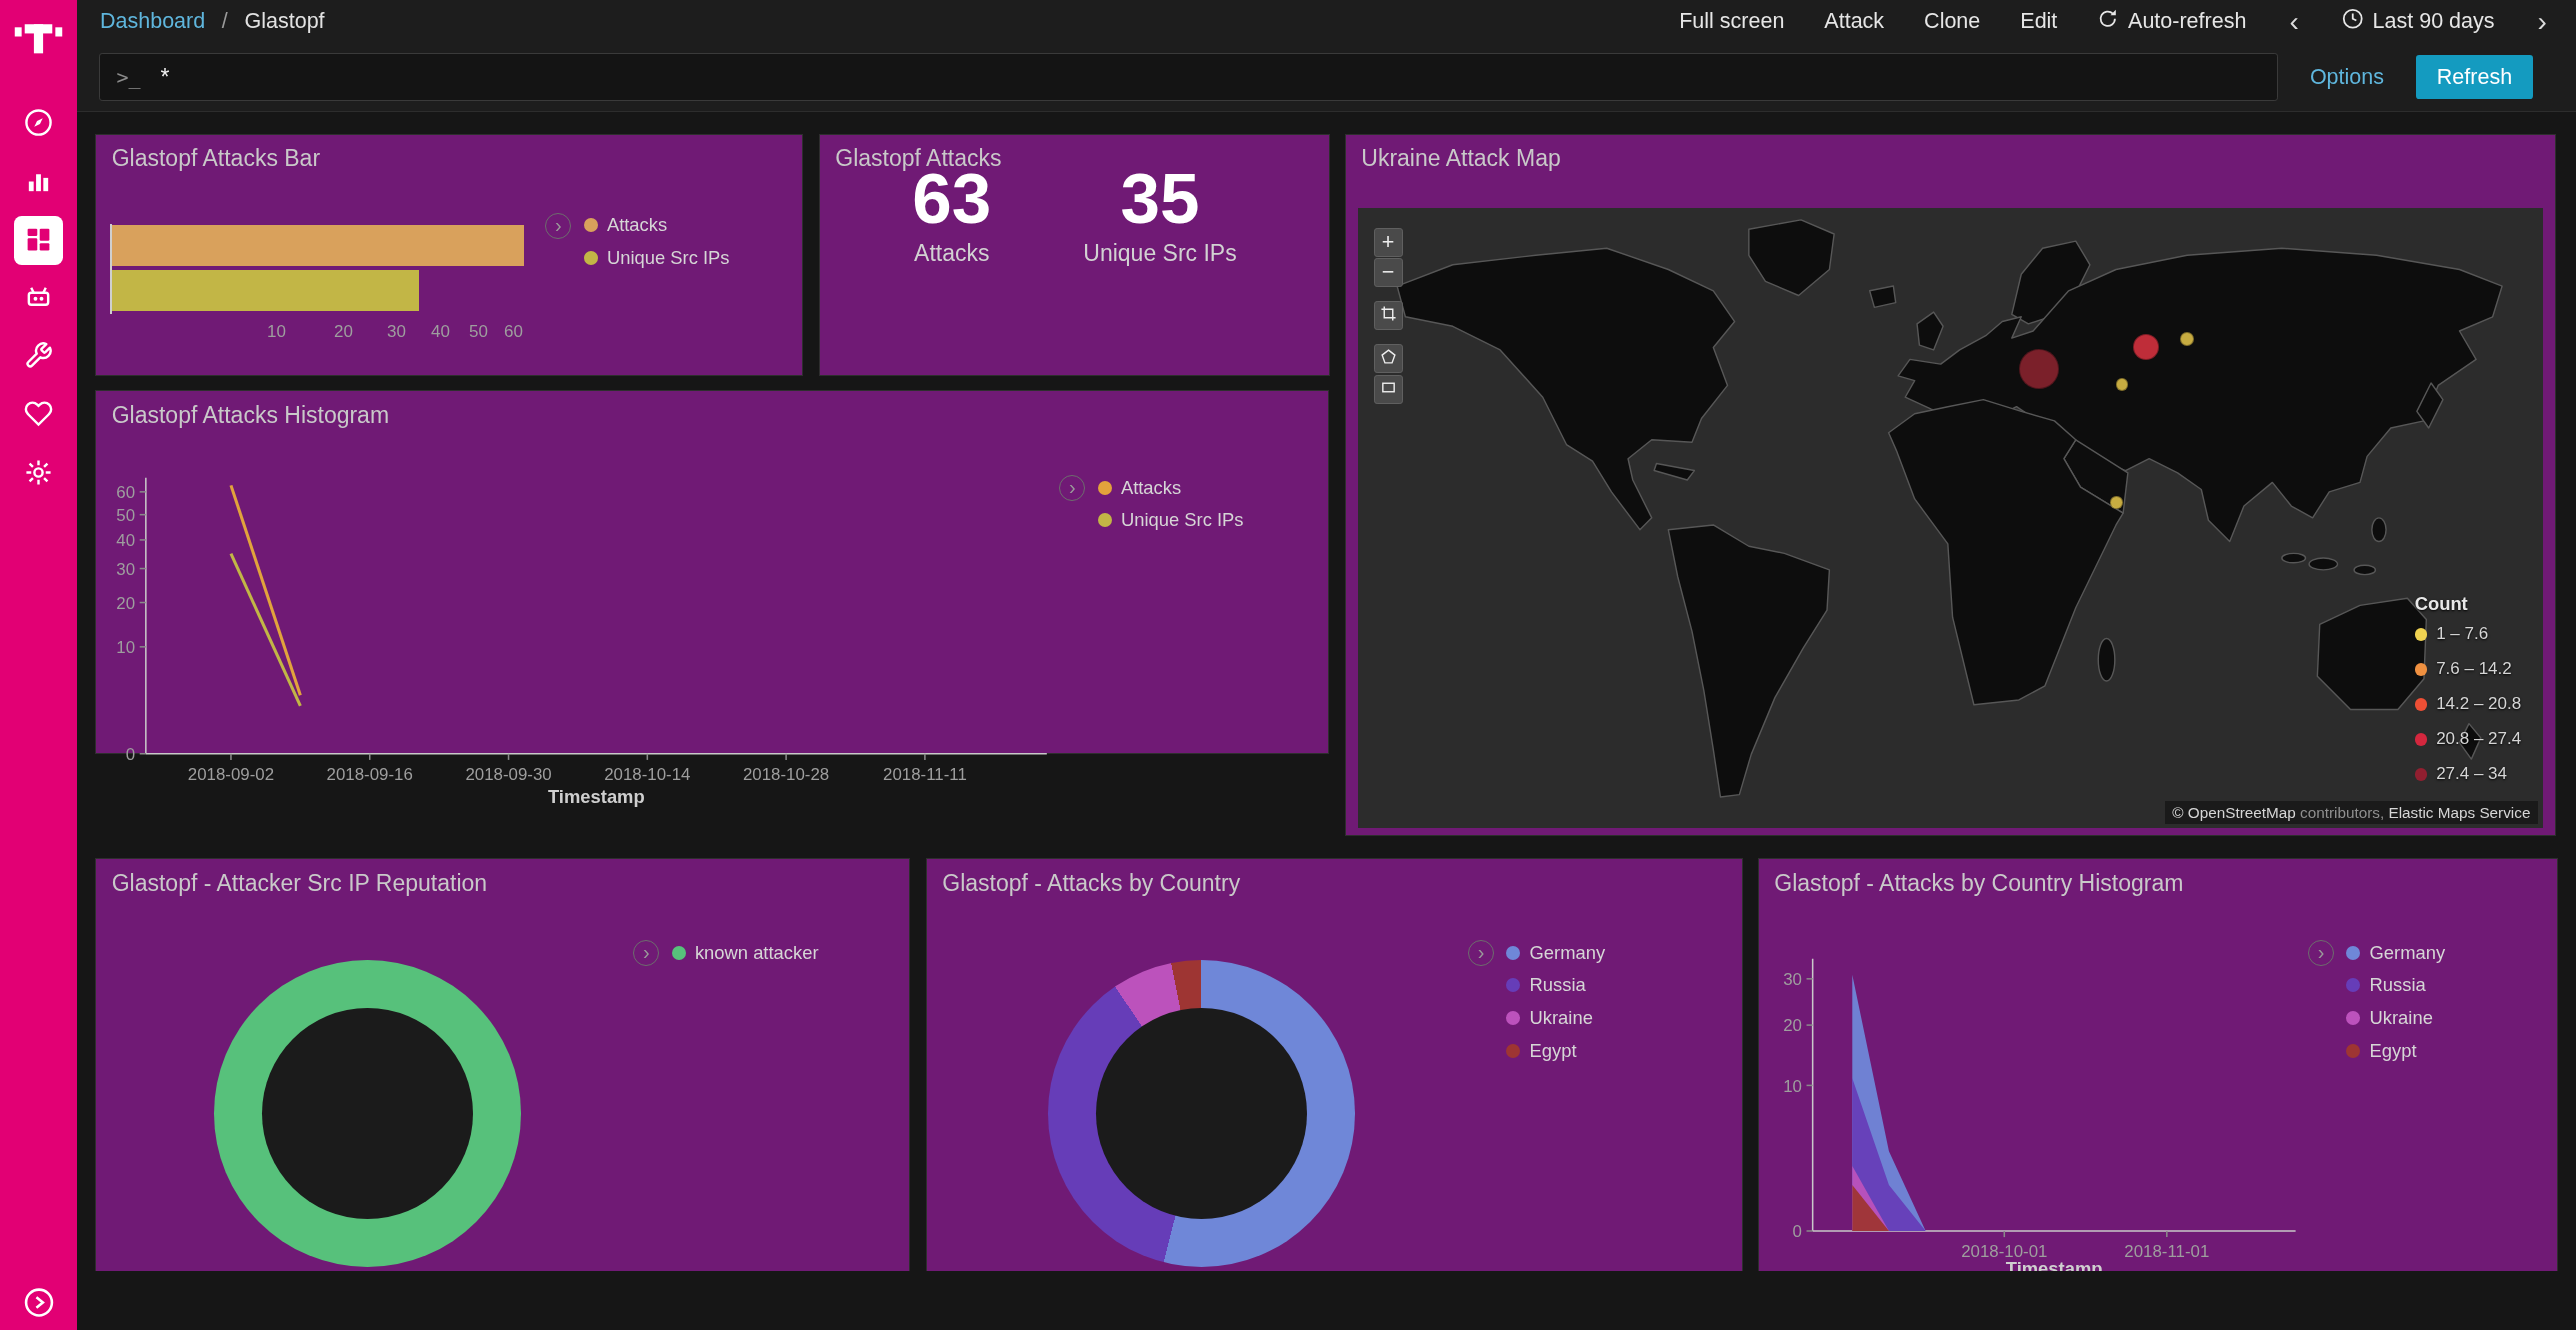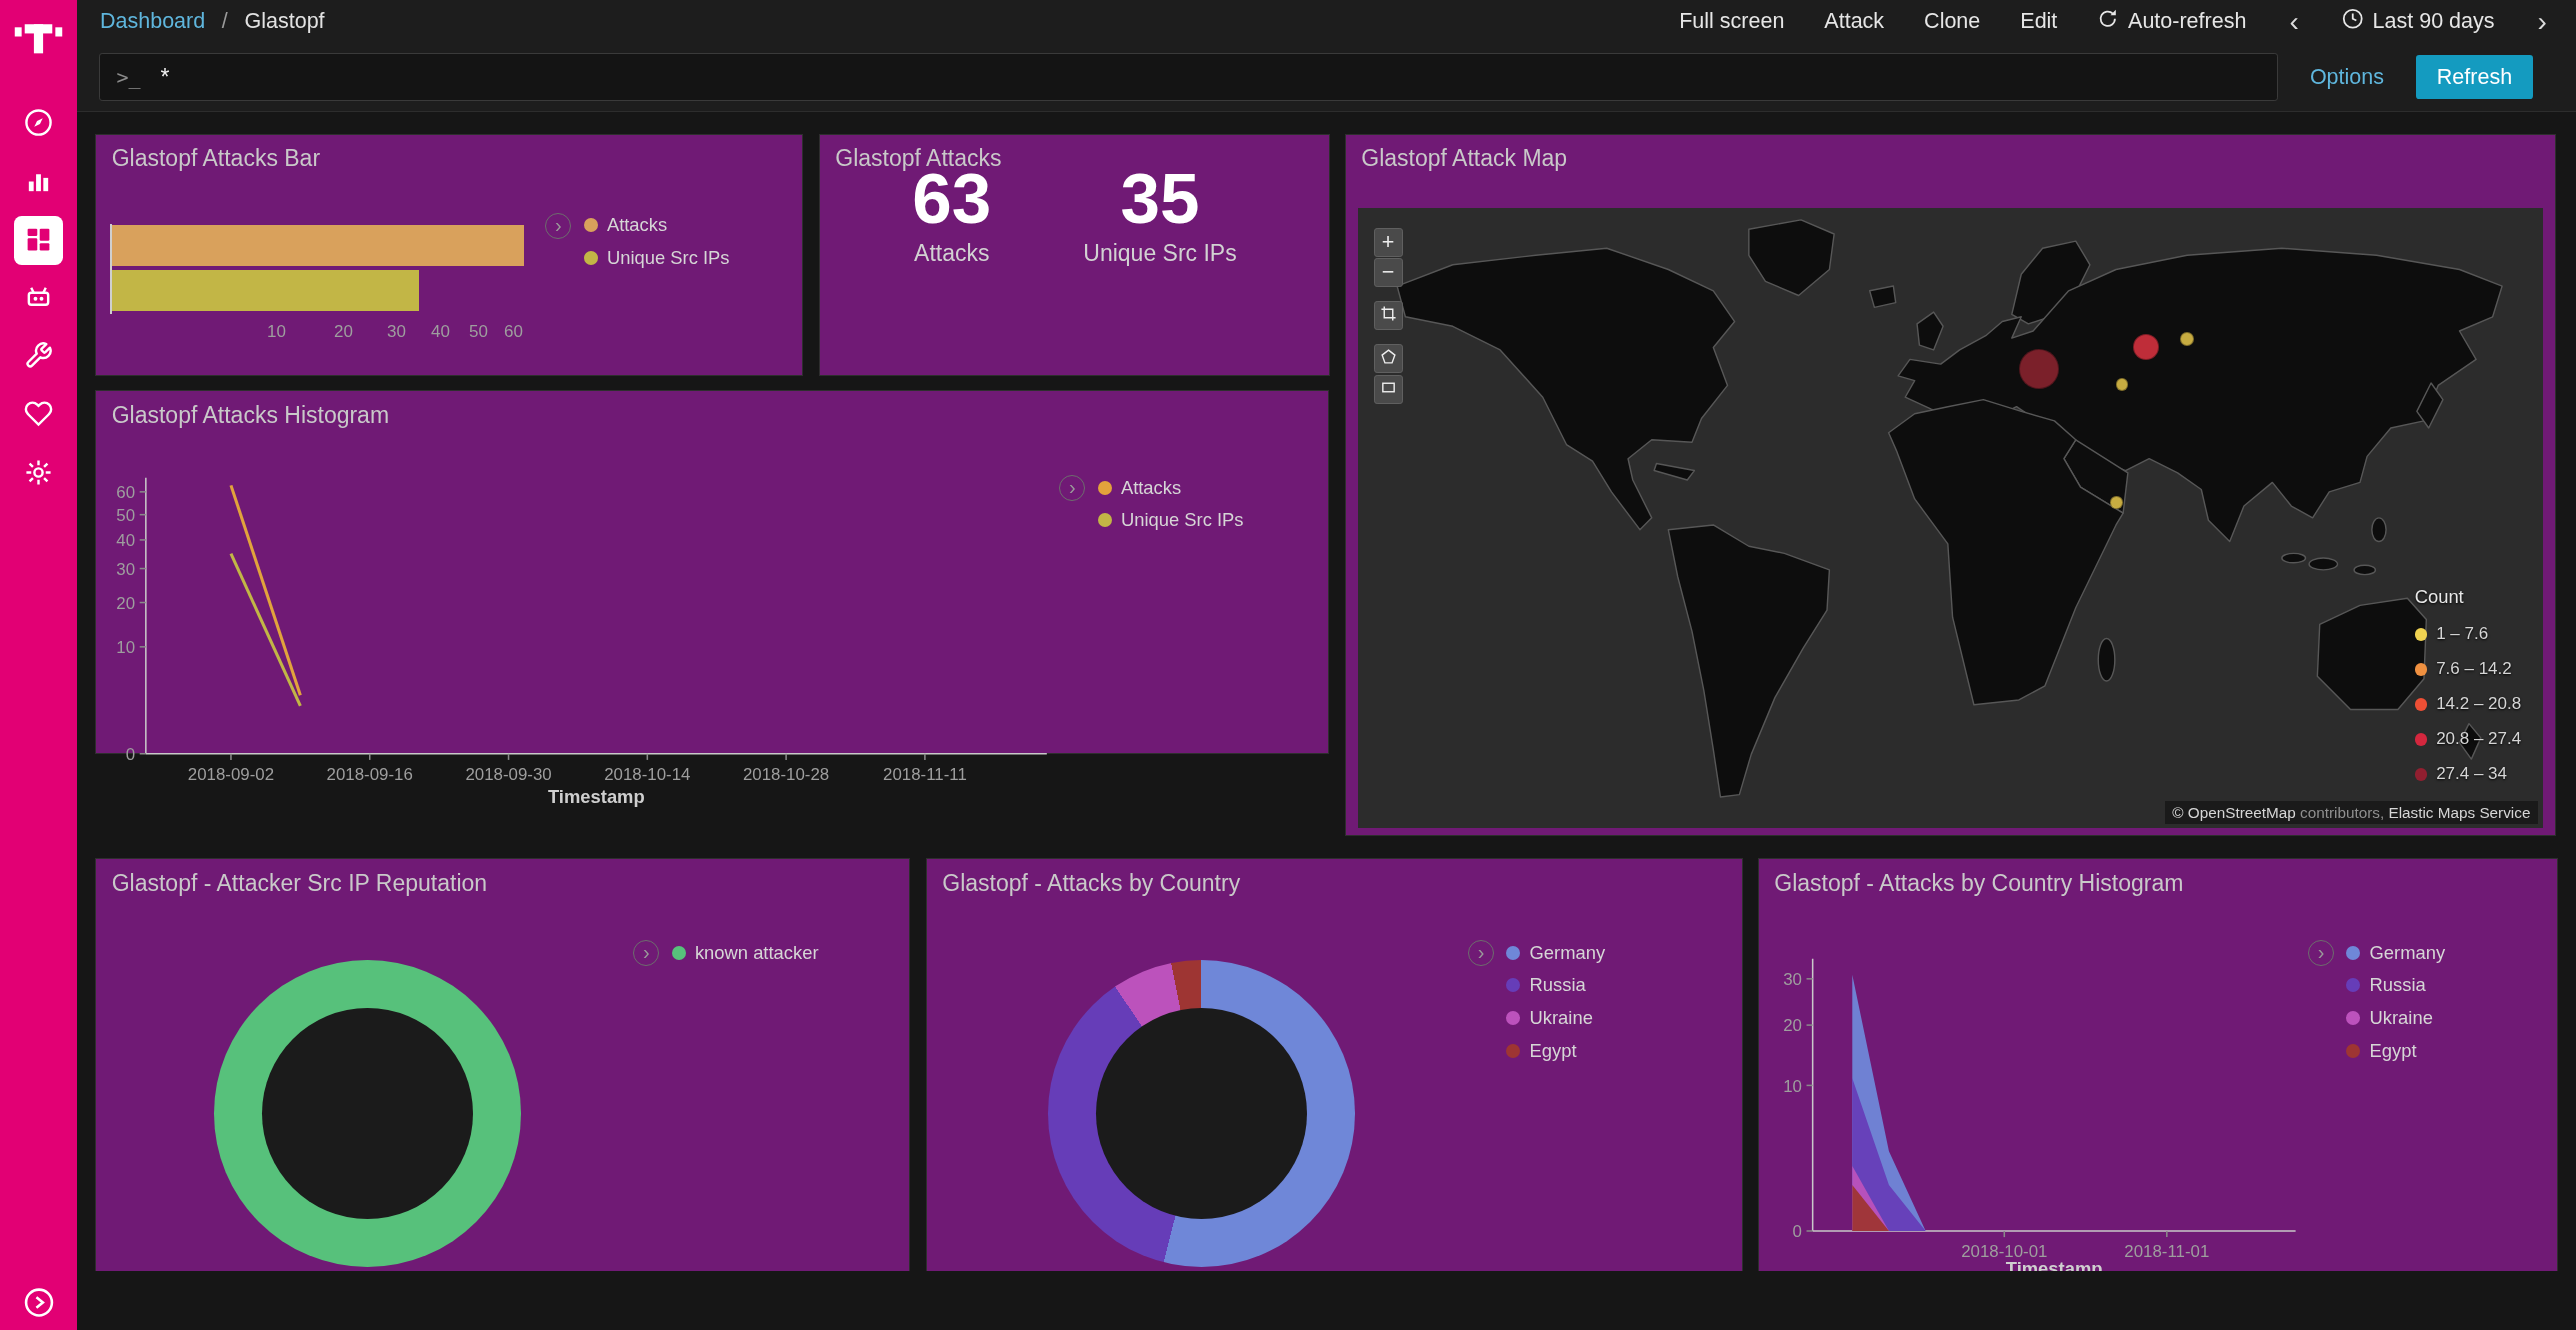--- a/index.html
+++ b/index.html
@@ -71,21 +71,21 @@
   
   .map{position:absolute;left:12.3px;right:12.3px;top:73px;bottom:6.1px;background:#2c2c2c;overflow:hidden}
   .world{position:absolute;inset:0;width:100%;height:100%}
   .map-controls{position:absolute;left:15.3px;top:20px;display:flex;flex-direction:column;gap:14px;z-index:5}
   .btn-group{display:flex;flex-direction:column;gap:1.5px}
   .map-btn{width:29px;height:29px;background:#4a4a4a;border:0.8px solid #606060;color:#eee;font-size:21.5px;
            border-radius:3.1px;display:flex;align-items:center;justify-content:center;cursor:pointer}
   .map-btn svg{width:17px;height:17px}
   .map-marker{position:absolute;border-radius:50%;opacity:.85;border:1.5px solid rgba(0,0,0,.35);cursor:pointer}
   .map-legend{position:absolute;right:21.5px;bottom:44px;font-size:17px;color:#e8e8e8;text-shadow:0 0.8px 2.3px #000;z-index:5}
-  .map-legend-title{font-weight:400;font-size:18.4px;margin-bottom:15px}
+  .map-legend-title{font-weight:700;font-size:18.4px;margin-bottom:8px}
   .map-legend .legend-items{gap:15px;font-size:17px}
   .map-legend .dot{width:12.3px;height:12.3px}
   .attribution{position:absolute;right:4.6px;bottom:4.6px;font-size:15.3px;color:#d6d6d6;
                background:rgba(20,20,20,.75);padding:2.3px 7.7px;z-index:5}
   .attribution .dim{color:#8f8f8f}
 
   
   .chart-svg{position:absolute;left:0;top:0}
   .chart-svg text{font-family:"Liberation Sans",sans-serif}
   .tick{fill:#9e9e9e;font-size:22px}
@@ -264,21 +264,21 @@
           <div class="metric-label">Attacks</div>
         </div>
         <div class="metric">
           <div class="metric-value">35</div>
           <div class="metric-label">Unique Src IPs</div>
         </div>
       </div>
     </section>
 
     <section class="panel" style="left:1268px;top:21.5px;width:1211px;height:702px">
-      <h3 class="panel-title">Glastopf Attack Map</h3>
+      <h3 class="panel-title">Ukraine Attack Map</h3>
       <div class="map">
         <svg class="world" viewBox="0 0 1000 525" preserveAspectRatio="none">
           <rect x="0" y="0" width="1000" height="525" fill="#2c2c2c"></rect>
           <g fill="#0d0d0d" stroke="#575757" stroke-width="1.2" stroke-linejoin="round">
             <path d="M33 66 L80 48 L150 40 L210 34 L262 52 L300 70 L318 96 L300 118 L312 150 L290 178 L282 198 L248 196 L228 212 L232 230 L248 262 L238 272 L214 240 L198 214 L176 200 L156 160 L120 120 L80 100 L40 92 Z"></path>
             <path d="M330 18 L374 10 L402 22 L398 52 L372 74 L344 62 L330 40 Z"></path>
             <path d="M262 272 L300 268 L330 286 L360 292 L398 306 L396 340 L376 372 L352 414 L332 462 L322 496 L306 498 L300 458 L292 408 L282 358 L270 312 Z"></path>
             <path d="M432 70 L452 66 L454 80 L436 84 Z"></path>
             <path d="M472 98 L486 88 L494 100 L486 120 L474 116 Z"></path>
             <path d="M552 90 L560 56 L578 34 L606 28 L618 48 L604 76 L584 92 L566 98 Z"></path>

